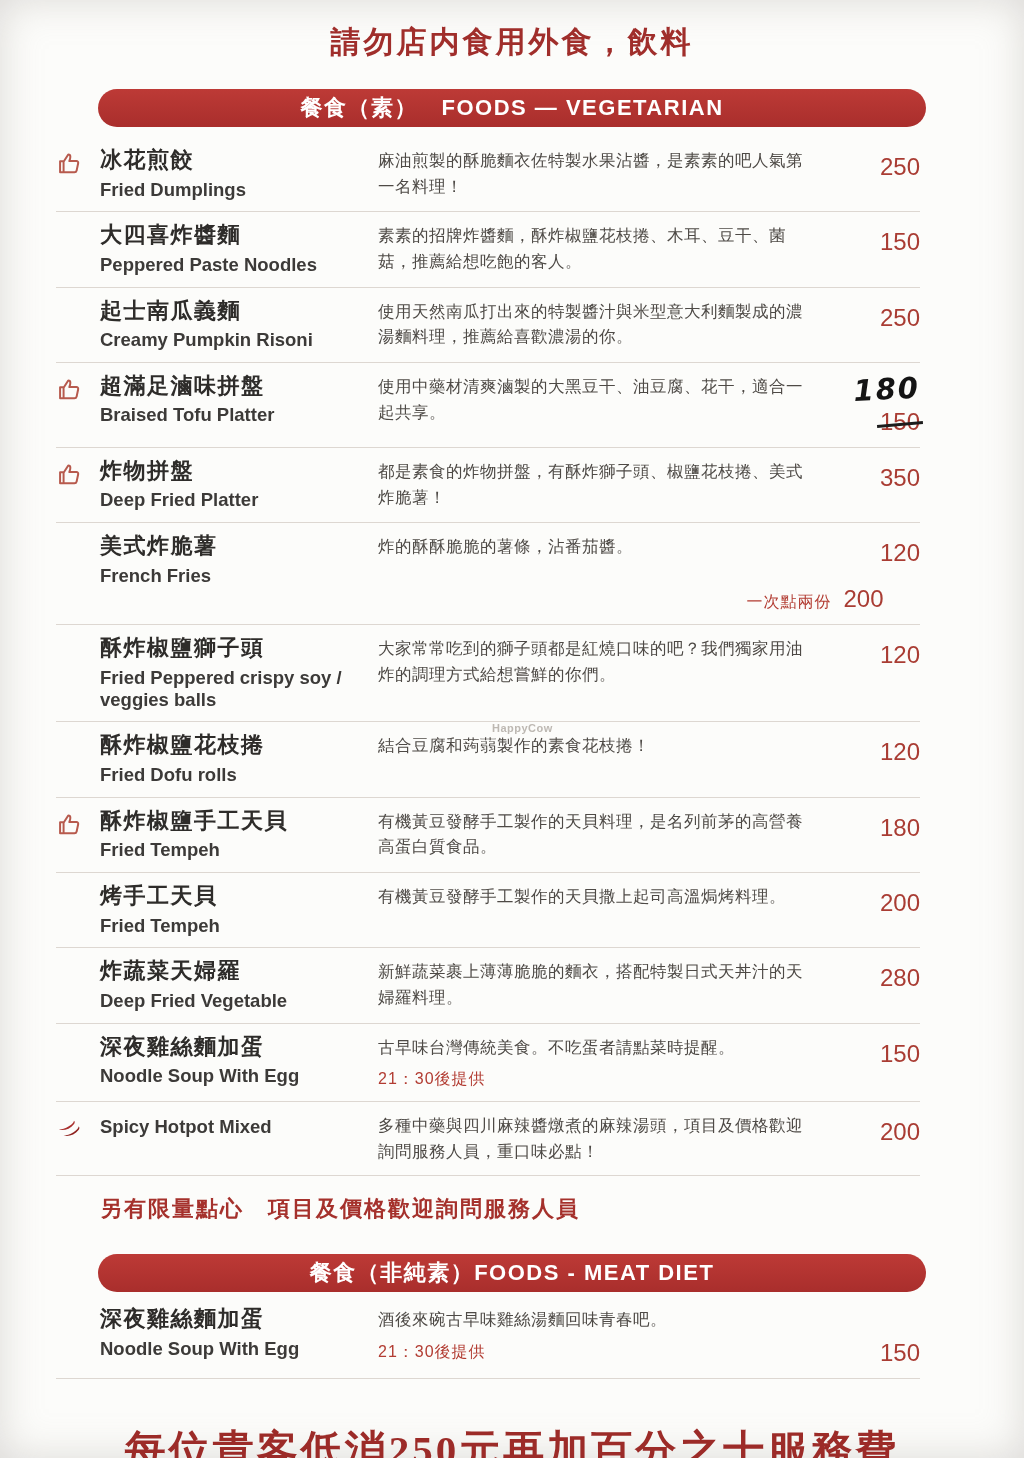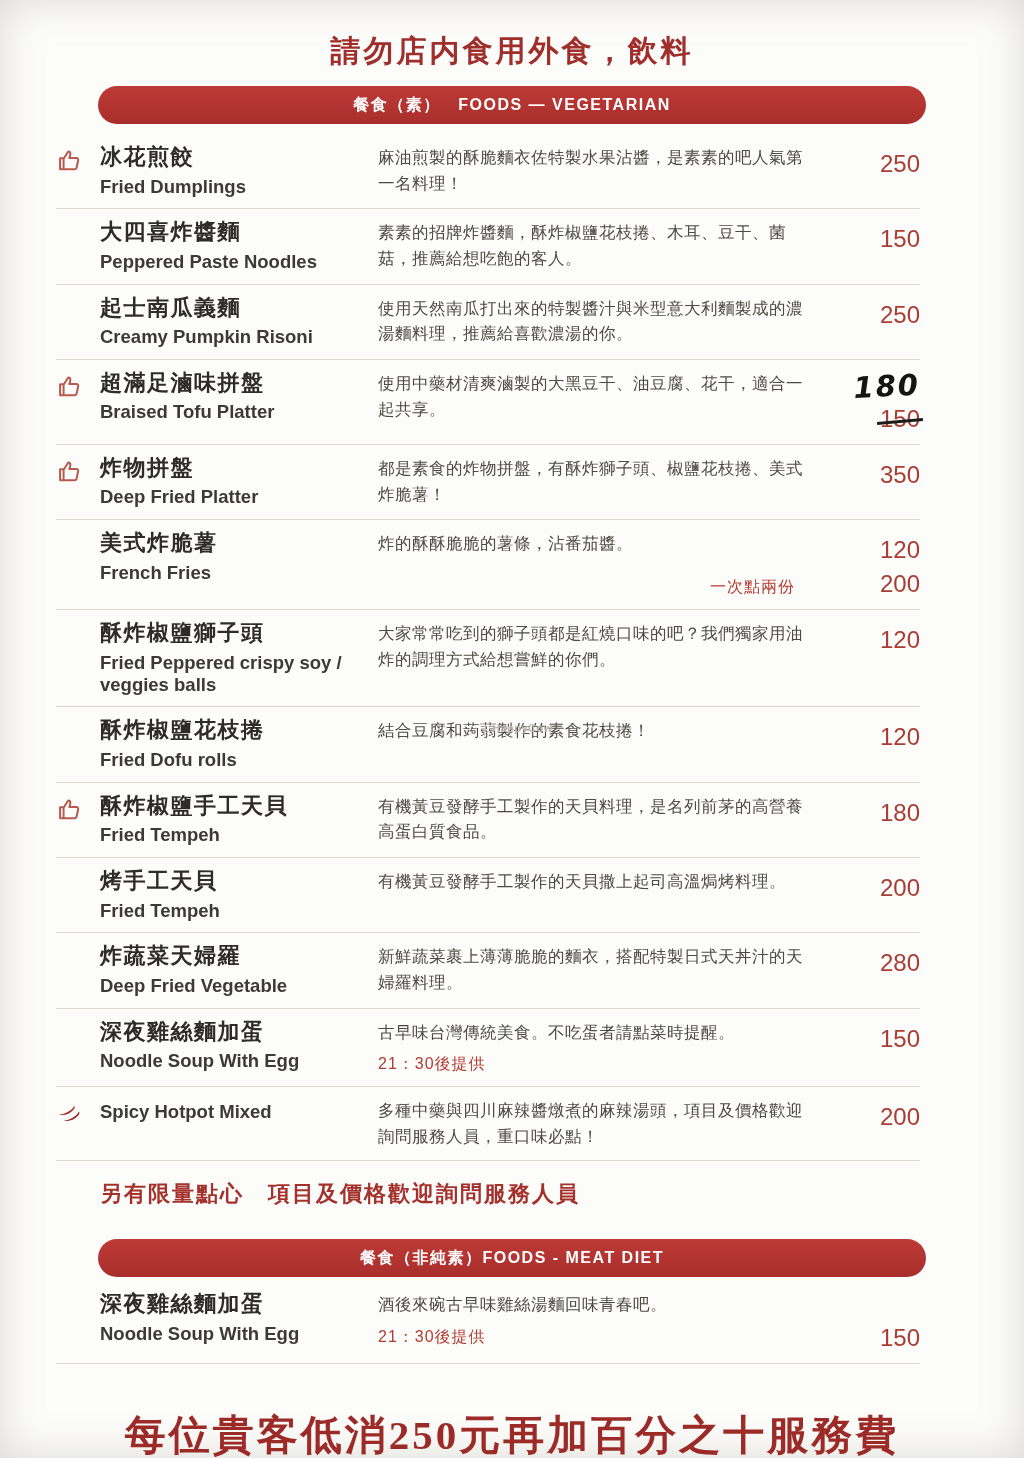--- a/index.html
+++ b/index.html
@@ -10,36 +10,36 @@
   }
   .page {
     position: relative;
     width: 1024px; height: 1458px;
     background: #fcfcfa;
     box-shadow: inset 0 0 40px rgba(160,155,148,.35);
     overflow: hidden;
   }
   
   .notice {
-    padding-top: 31px;
+    padding-top: 22px;
     text-align: center;
     font-size: 30px;
     font-weight: bold;
     letter-spacing: 3px;
     color: #a02e2b;
   }
   
   .banner {
-    margin: 14px auto 0;
+    margin: 26px auto 0;
     width: 828px; height: 38px;
     background: linear-gradient(180deg, #bd3a36, #a92e2c);
     border-radius: 19px;
     display: flex; align-items: center; justify-content: center;
     color: #ffffff;
-    font-size: 16px;
+    font-size: 22px;
     letter-spacing: 1.5px;
     font-weight: bold;
   }
   .banner.meat { margin-top: 30px; }
   
   .menu { margin: 10px 104px 0 56px; }
   .menu.meat-list { margin-top: 4px; }
   .row {
     display: flex;
     align-items: flex-start;
@@ -57,21 +57,21 @@
   .desc-cell { flex: 1 1 auto; padding: 2px 18px 0 0; }
   .desc { font-size: 16.5px; color: #4e4a46; line-height: 1.55; letter-spacing: .5px; }
   .desc-note { font-size: 16px; color: #b23c32; margin-top: 9px; letter-spacing: 1px; }
   .price-cell {
     width: 96px; flex: 0 0 96px;
     text-align: right;
     padding-top: 7px;
     color: #a93c33;
     font-size: 24px;
   }
-  .price2-line { margin-top: 6px; display: flex; justify-content: space-between; align-items: baseline; gap: 12px; }
+  .price2-line { margin-top: 18px; display: flex; justify-content: center; align-items: baseline; gap: 12px; }
   .price2-label { font-size: 16px; color: #b23c32; letter-spacing: 1px; white-space: nowrap; }
   .price-hand {
     font-family: "DejaVu Sans", sans-serif;
     font-style: italic; font-weight: bold;
     font-size: 29px; color: #141414;
     transform: rotate(-3deg);
     letter-spacing: 2px;
     margin-top: -6px;
   }
   .price-old { position: relative; display: inline-block; margin-top: 1px; }

